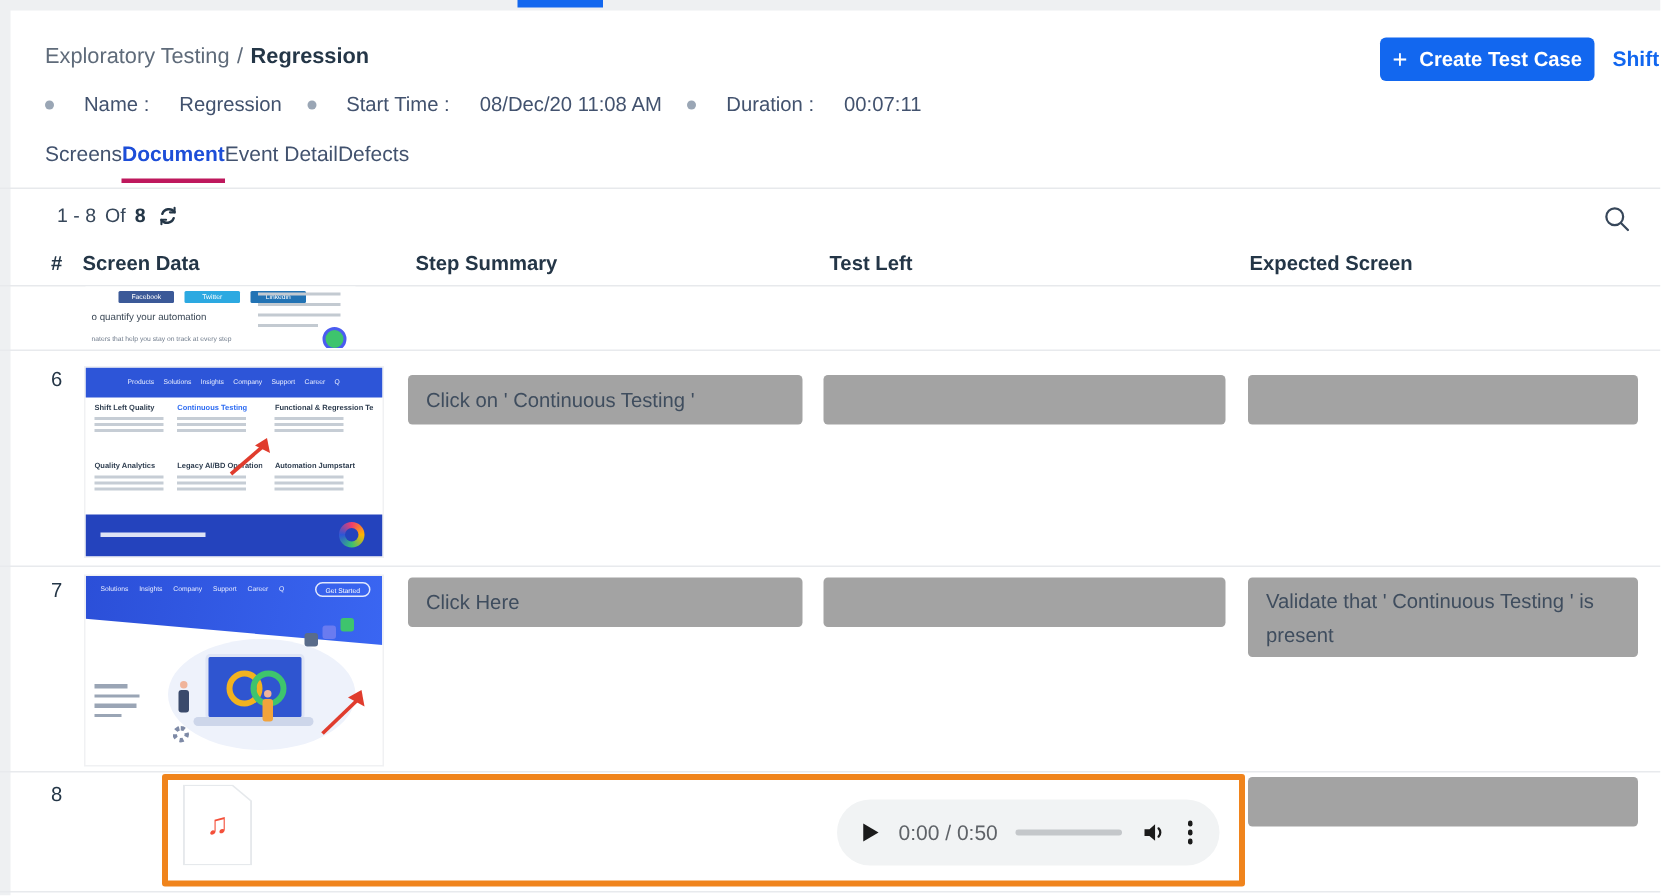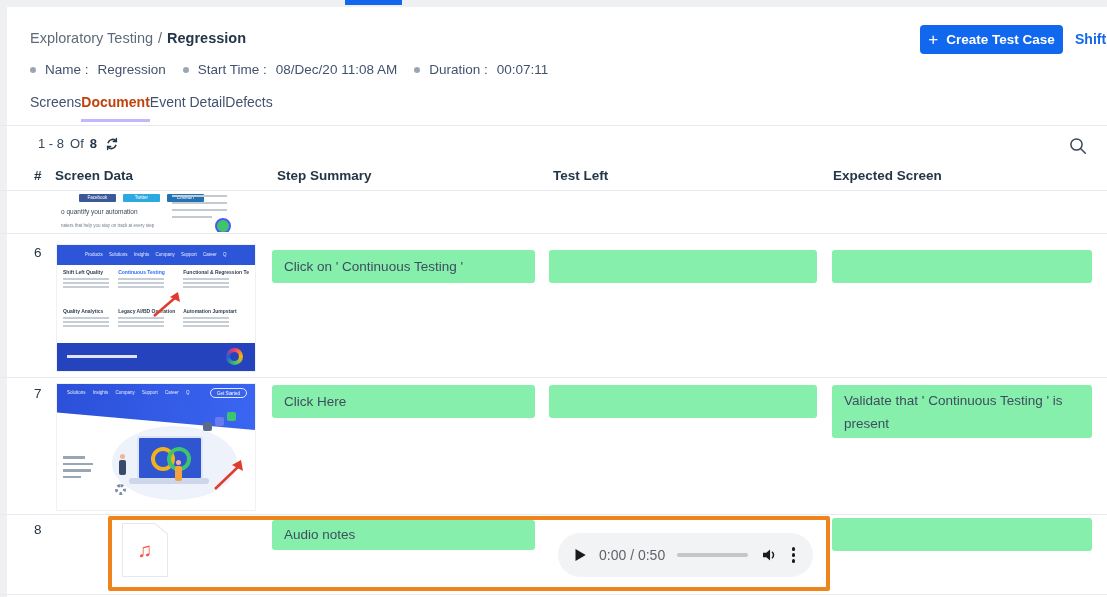--- a/index.html
+++ b/index.html
@@ -21,28 +21,28 @@
     position:absolute;left:920px;top:25px;width:143px;height:29px;
     background:#1267ef;border:none;border-radius:4px;color:#fff;
     display:flex;align-items:center;justify-content:center;gap:8px;
     font-family:"Liberation Sans",sans-serif;font-size:13.5px;font-weight:bold;cursor:pointer;
   }
   .create-btn .plus{font-size:17px;font-weight:normal;line-height:1;}
   .back-link{position:absolute;left:1075px;top:31px;font-size:14px;font-weight:bold;color:#1267ef;cursor:pointer;}
 
   
   .meta{position:absolute;left:30px;top:62px;display:flex;gap:17px;font-size:13.5px;color:#42526e;align-items:center;}
-  .meta .item{display:flex;align-items:center;gap:9px;}
+  .meta .item{display:flex;align-items:center;gap:20px;}
   .meta .bullet{width:6px;height:6px;border-radius:50%;background:#9aa6b5;}
   .meta .val{color:#42526e;}
 
   
   .tabs{position:absolute;left:30px;top:94px;display:flex;font-size:14px;color:#42526e;}
   .tab{padding-bottom:9px;cursor:pointer;}
-  .tab.active{color:#c2410c;font-weight:bold;border-bottom:3px solid #c4b5fd;}
+  .tab.active{color:#1d4ed8;font-weight:bold;border-bottom:3px solid #be185d;}
   .tabs-line{position:absolute;left:0;top:125px;width:1107px;height:1px;background:#e7e9ec;}
 
   
   .pagination{position:absolute;left:38px;top:136px;font-size:13px;color:#37475a;display:flex;align-items:center;gap:6px;}
   .pagination .total{font-weight:bold;color:#243647;}
   .refresh{cursor:pointer;display:flex;margin-left:2px;}
   .search{position:absolute;left:1069px;top:137px;cursor:pointer;}
 
   
   .thead{position:absolute;top:168px;left:0;width:1107px;height:22px;font-size:13.5px;font-weight:bold;color:#243647;}
@@ -51,21 +51,21 @@
 
   
   .trow{position:absolute;left:0;width:1107px;border-bottom:1px solid #e8eaed;}
   .row5{top:191px;height:42px;}
   .row6{top:234px;height:143px;}
   .row7{top:378px;height:136px;}
   .row8{top:514px;height:80px;}
   .rownum{position:absolute;left:34px;font-size:13.5px;color:#243647;}
 
   .box{
-    position:absolute;background:#86efac;border-radius:3px;
+    position:absolute;background:#a3a3a3;border-radius:3px;
     font-size:13.5px;color:#3f4d5e;line-height:33px;height:33px;
     padding:0 12px;box-sizing:border-box;overflow:hidden;white-space:nowrap;
   }
   .box.tall{height:53px;line-height:23px;padding-top:4px;white-space:normal;}
   .col-step{left:272px;width:263px;}
   .col-test{left:549px;width:268px;}
   .col-exp{left:832px;width:260px;}
 
   
   .thumb{position:absolute;left:57px;background:#fff;overflow:hidden;cursor:pointer;}
@@ -319,21 +319,20 @@
 </div>
 
 <div class="trow row8">
   <span class="rownum" style="top:8px">8</span>
   <div class="hl-rect"></div>
   <div class="audio-file">
     <div class="inner">
       <span class="note">♫</span>
     </div>
   </div>
-  <div class="box col-step" style="top:6px;height:30px;line-height:30px;">Audio notes</div>
   <div class="player">
     <span class="playbtn">
       <svg width="13" height="14" viewBox="0 0 12 14">
           <path d="M1 1 L11.2 7 L1 13 Z" fill="#1b1b1b"></path>
         </svg>
     </span>
     <span class="time">0:00 / 0:50</span>
     <span class="track"></span>
     <span class="volbtn">
       <svg width="18" height="18" viewBox="0 0 24 24">

